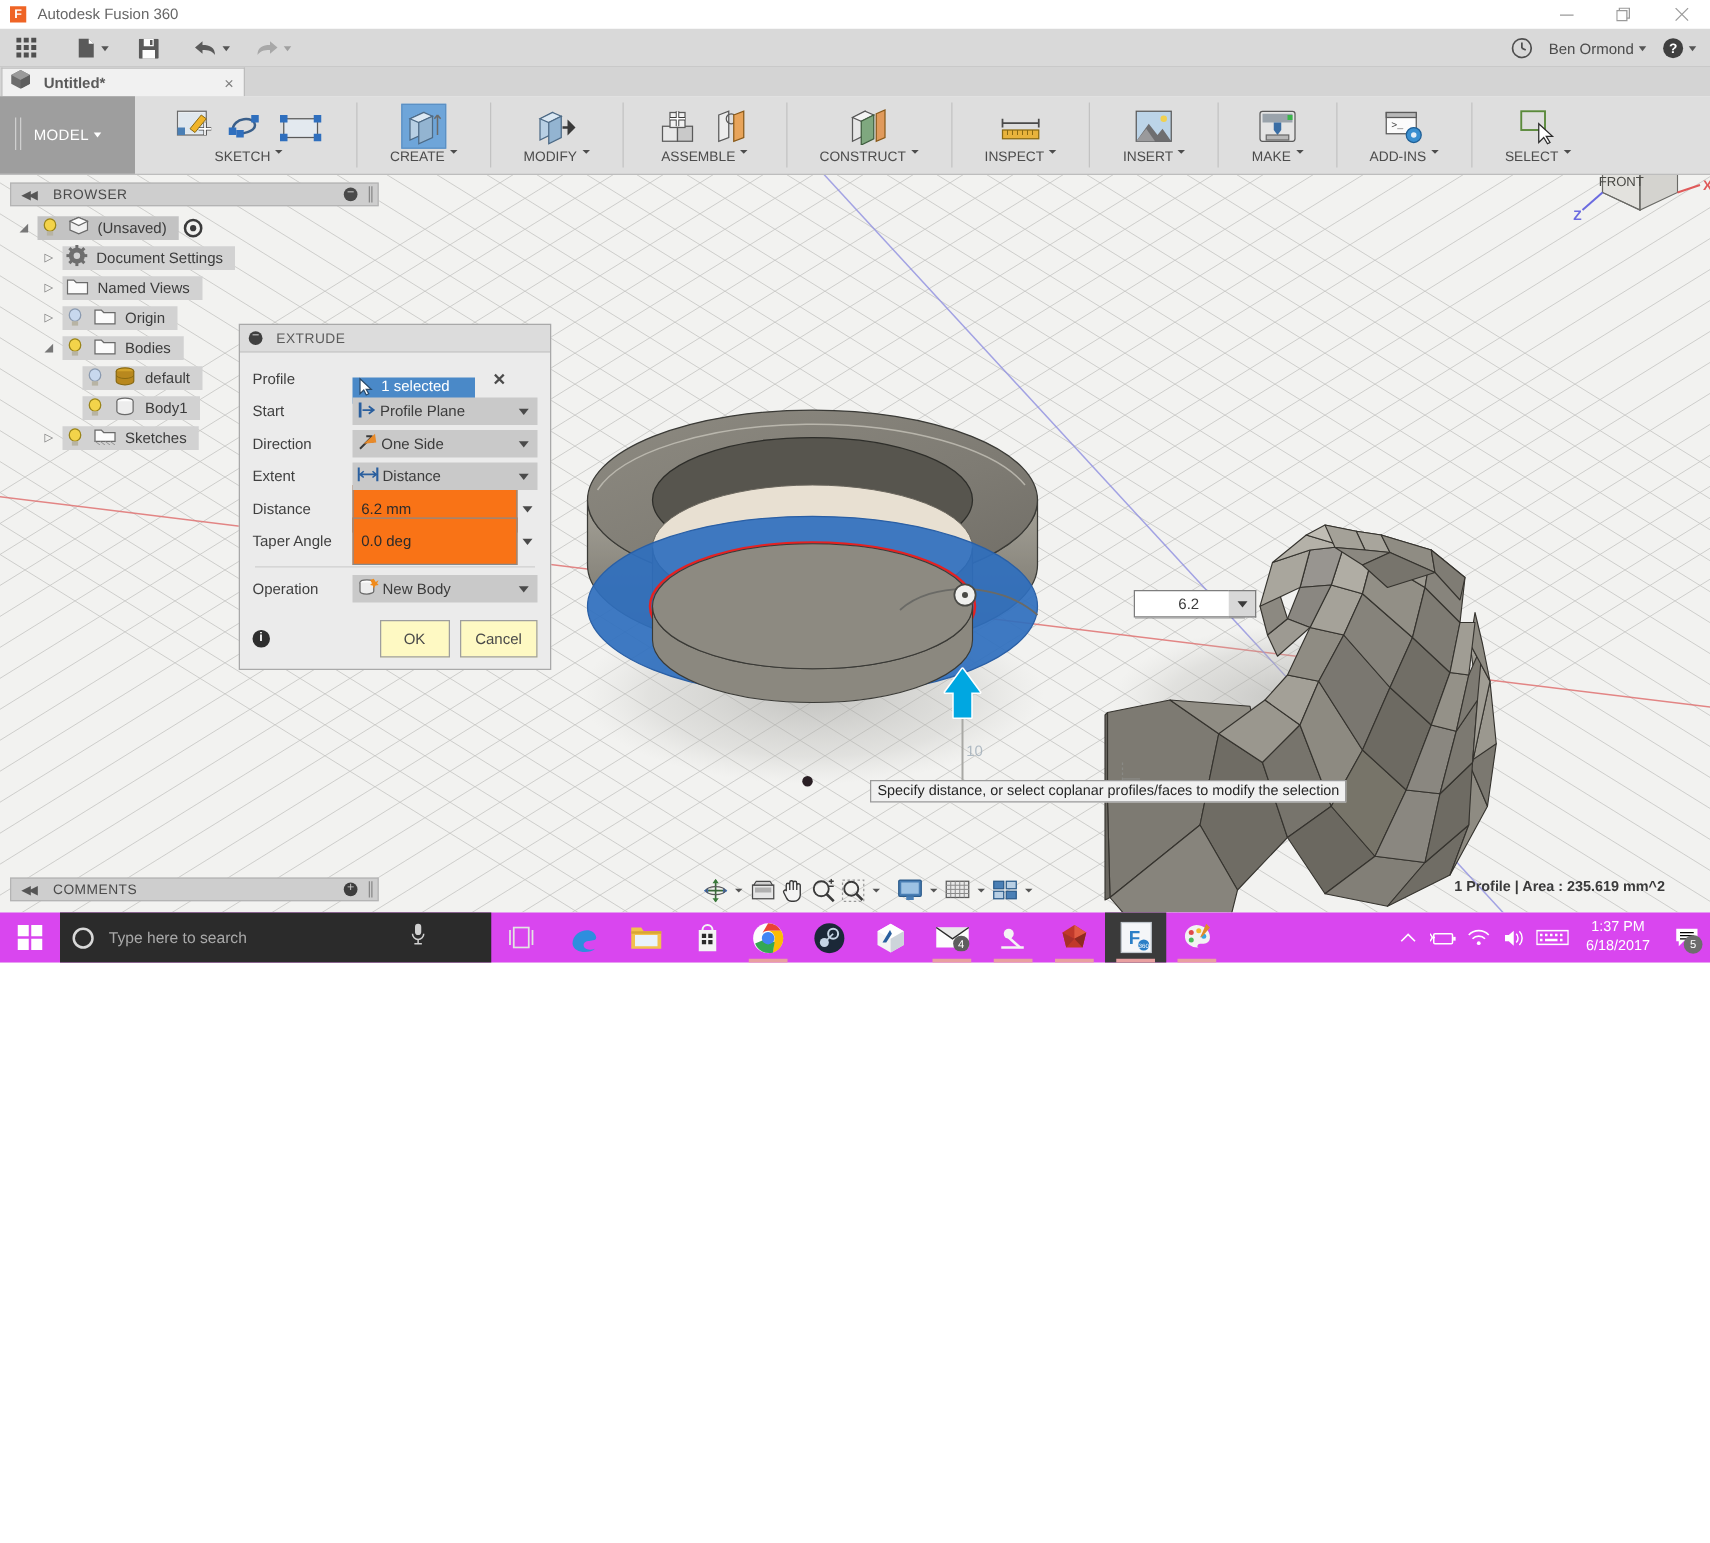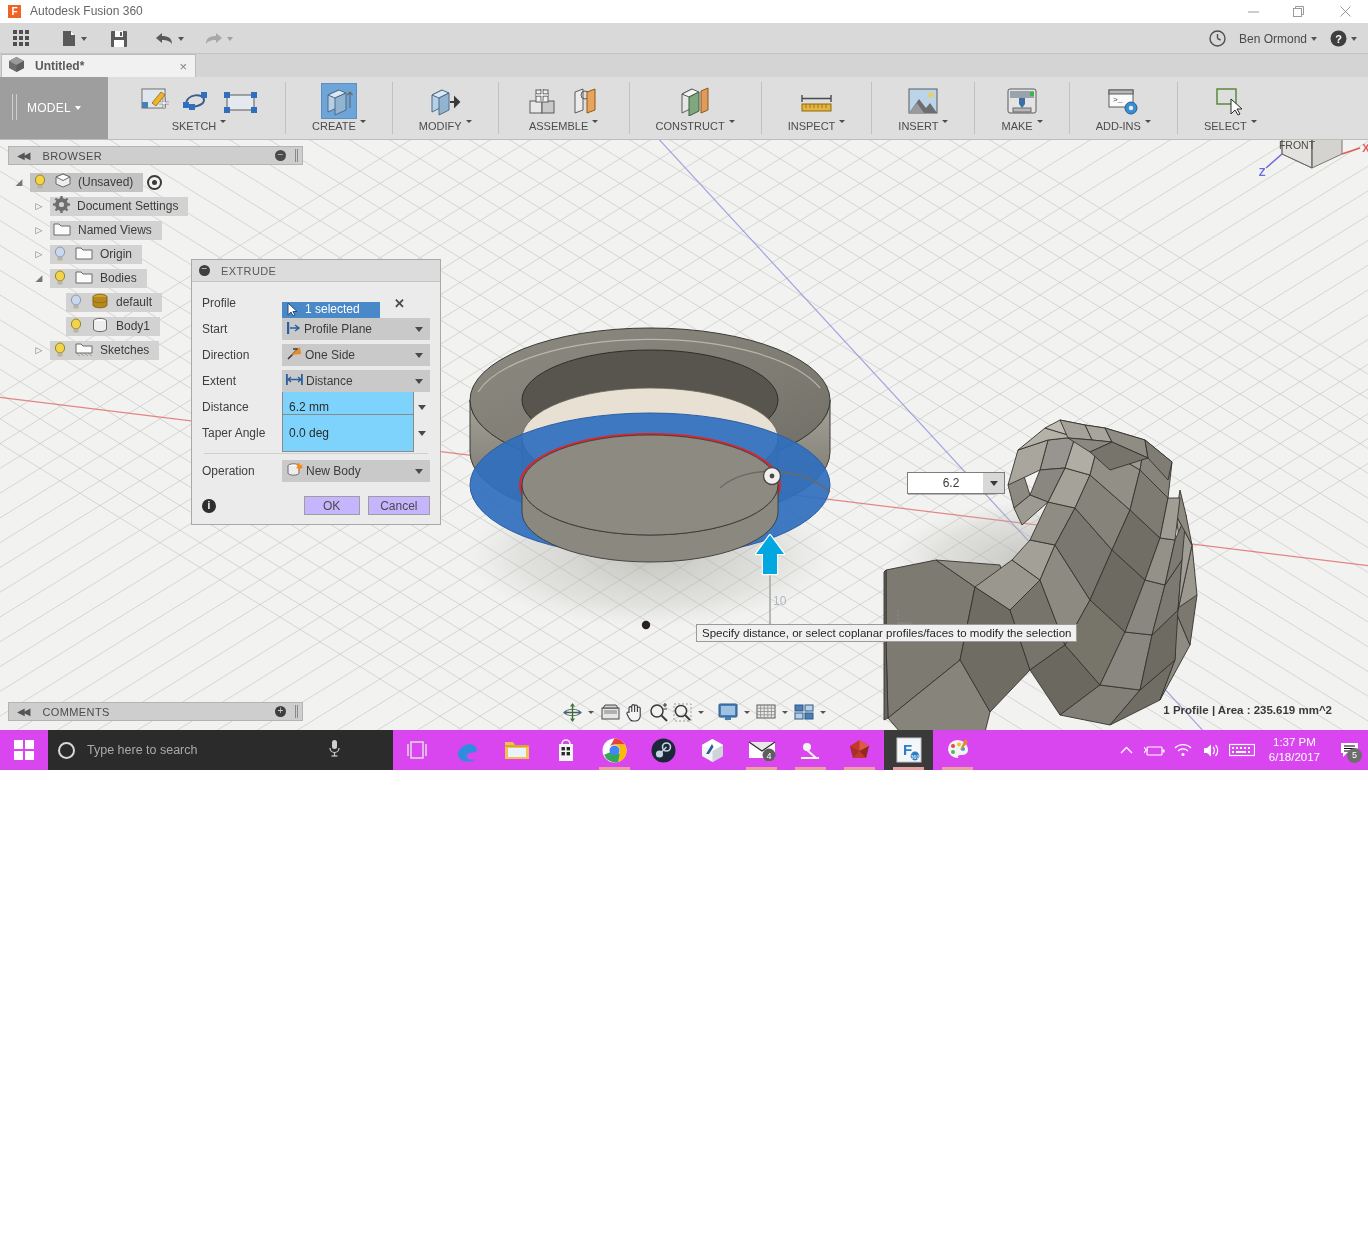--- a/index.html
+++ b/index.html
@@ -134,32 +134,32 @@
   .sel-x { margin-left:14px; color:#4a4a4a; font-size:13px; font-weight:bold; }
   .combo {
     flex:1; height:22px; background:#c9c9c9; display:flex; align-items:center;
     position:relative; padding-left:4px;
   }
   .combo .ctext { margin-left:3px; font-size:12px; color:#3c3c3c; }
   .combo .carr { position:absolute; right:7px; width:0;height:0;
                  border-left:4px solid transparent;border-right:4px solid transparent;
                  border-top:5px solid #4a4a4a; }
   .txtfield {
-    flex:1; height:38px; background:#7dd3fc; border:1px solid #8a8a8a;
+    flex:1; height:38px; background:#f97316; border:1px solid #8a8a8a;
     display:flex; align-items:center; padding-left:6px; font-size:12px; color:#2b2b2b;
   }
   .fld-arr { width:16px; display:flex; align-items:center; justify-content:center; }
   .fld-arr i { width:0;height:0;border-left:4px solid transparent;border-right:4px solid transparent;
                border-top:5px solid #4a4a4a; display:block; }
   .dlg-div { height:1px; background:#cfcfcf; margin:7px 2px 4px 2px; }
   .dlg-foot { display:flex; align-items:center; padding:6px 10px 9px 10px; }
   .info-ico { width:14px;height:14px;border-radius:50%;background:#2e2e2e;color:#fff;
               font-size:10px;font-weight:bold;line-height:14px;text-align:center; }
   .btn {
-    height:19px; min-width:56px; background:#c4b5fd; border:1px solid #9e9e9e;
+    height:30px; min-width:56px; background:#fef9c3; border:1px solid #9e9e9e;
     font-size:12px; color:#4a4a4a; display:flex;align-items:center;justify-content:center;
     padding:0 12px;
   }
   .btn.ok { margin-left:88px; }
   .btn.cancel { margin-left:8px; }
 
   
   .float-dist {
     position:absolute; left:907px; top:472px; width:88px; height:22px;
     background:#fff; border:1px solid #7d7d7d; display:flex; align-items:center;

